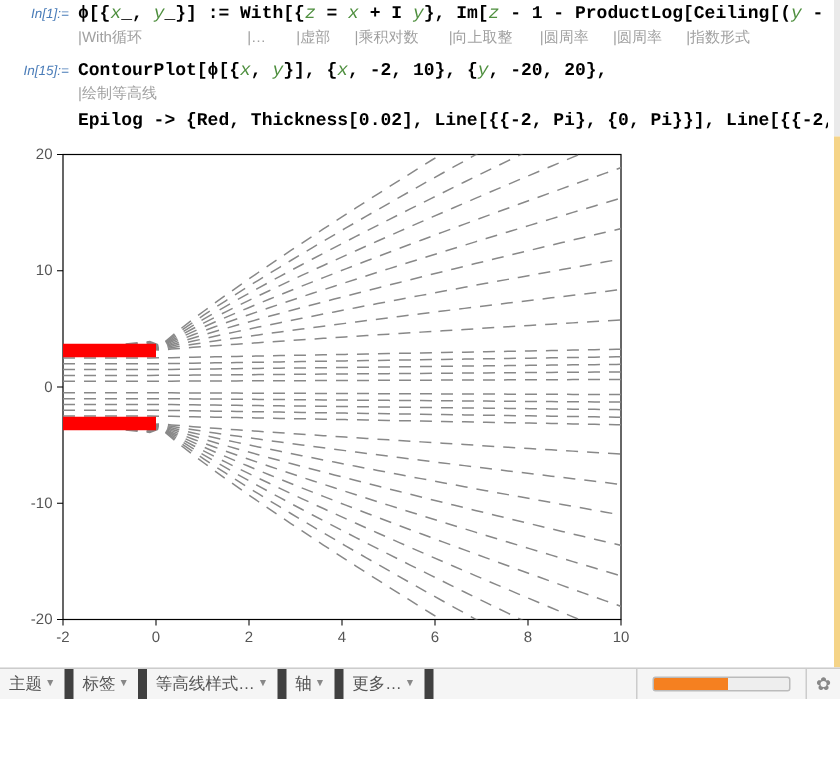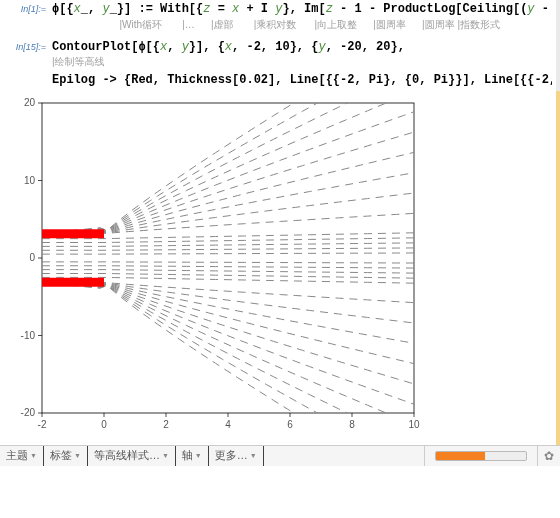--- a/index.html
+++ b/index.html
@@ -39,39 +39,39 @@
     line-height: 1.3;
   }
   .code .var { color: #4f8f3f; font-style: italic; font-weight: normal;}
   .anno {
     font-size: 10px;
     color: #a0a0a0;
     margin-top: 0px;
     margin-bottom: 4px;
     white-space: nowrap;
   }
-  .anno span { display: inline-block; text-align: right; }
+  .anno span { display: inline-block; }
   .plot-wrap {
     display: flex;
     align-items: flex-start;
     padding: 2px 4px 2px 4px;
     border-right: 4px solid #f5d488;
   }
   .toolbar {
     display: flex;
     align-items: center;
     background: #f5f5f5;
     border-top: 1px solid #ccc;
     height: 20px;
     font-size: 11px;
     color: #555;
   }
   .toolbar .tbtn {
     padding: 0 6px;
-    border-right: 1px solid #404040;
+    border-right: 6px solid #404040;
     height: 100%;
     display: flex;
     align-items: center;
     gap: 2px;
   }
   .toolbar .sep { flex: 1; }
   .toolbar .rbtn {
     padding: 0 6px;
     border-left: 1px solid #ccc;
     height: 100%;

